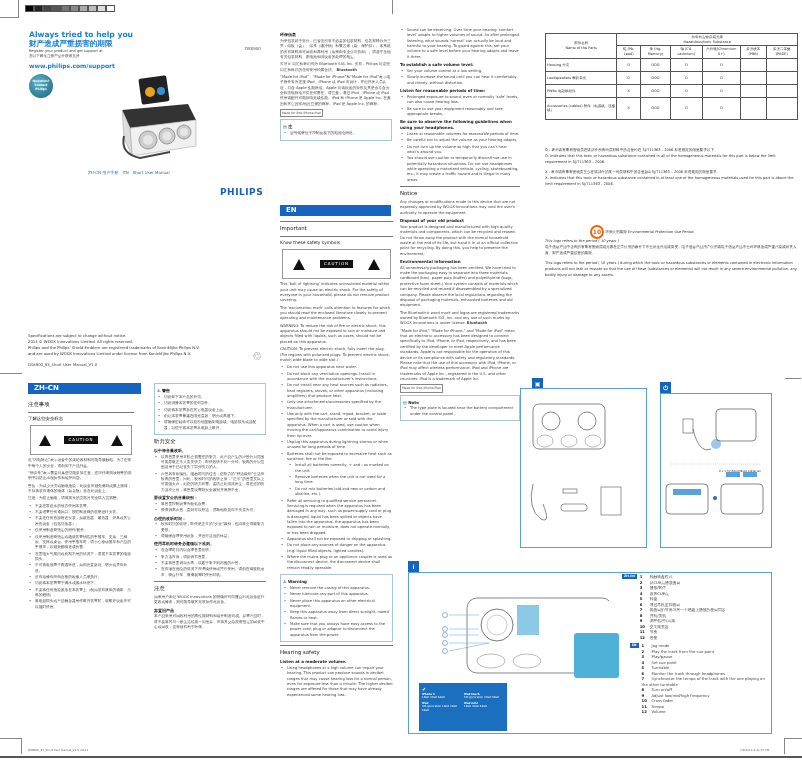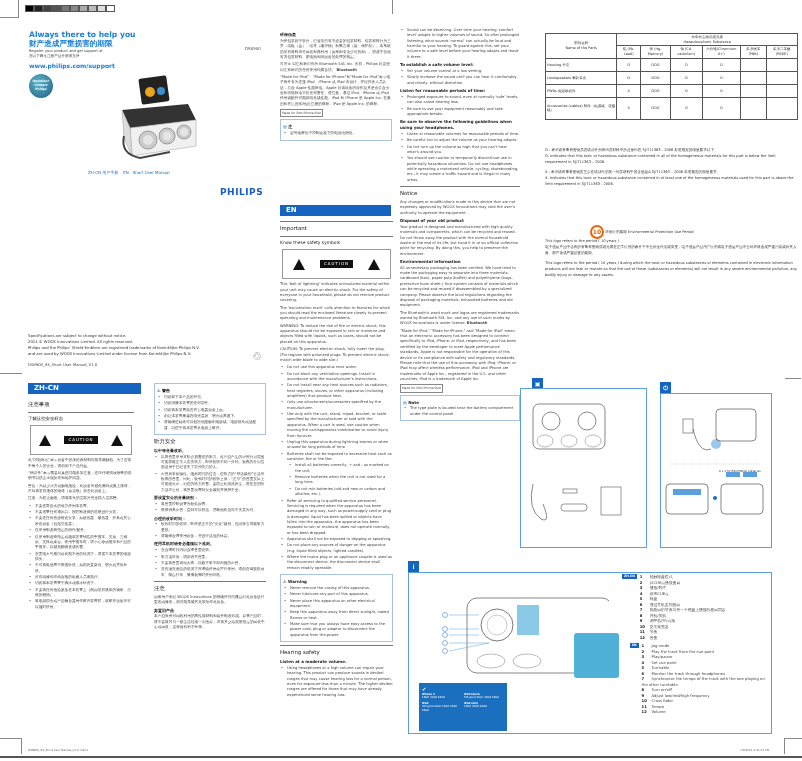--- a/index.html
+++ b/index.html
@@ -65,21 +65,21 @@
 </div>
 <div class="abs crop" style="left:0;top:12px;width:18px;height:6px;border-width:0 0 0.6px 0;"></div>
 <div class="abs crop" style="left:18px;top:0;width:0;height:18px;border-width:0 0 0 0.6px;"></div>
 <div class="abs crop" style="left:392px;top:0;width:0;height:14px;border-width:0 0 0 0.6px;"></div>
 <div class="abs crop" style="left:0;top:373px;width:22px;height:0;border-width:0.6px 0 0 0;"></div>
 <div class="abs crop" style="left:785px;top:378px;width:16px;height:0;border-width:0.6px 0 0 0;"></div>
 <div class="abs crop" style="left:784px;top:738px;width:18px;height:16px;border-width:0.6px 0 0 0.6px;"></div>
 <div class="abs crop" style="left:0;top:738px;width:22px;height:16px;border-width:0.6px 0.6px 0 0;"></div>
 
 <div class="abs tagline">
-  <div>Always there to help you</div>
+  <div>Always tried to help you</div>
   <div>财产造成严重损害的期限</div>
 </div>
 <div class="abs register">
   <div>Register your product and get support at</div>
   <div>在以下网址注册产品并获得支持</div>
 </div>
 <div class="abs url">www.philips.com/support</div>
 <div class="abs qbadge">Question? Contact Philips</div>
 <div class="abs model">DS8900</div>
 

